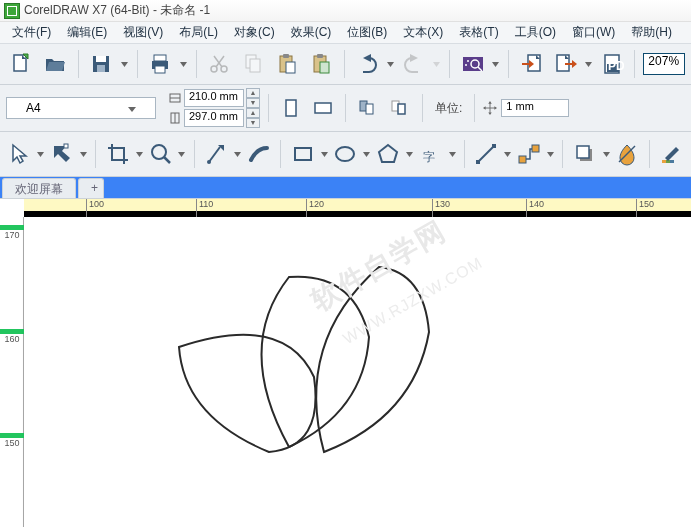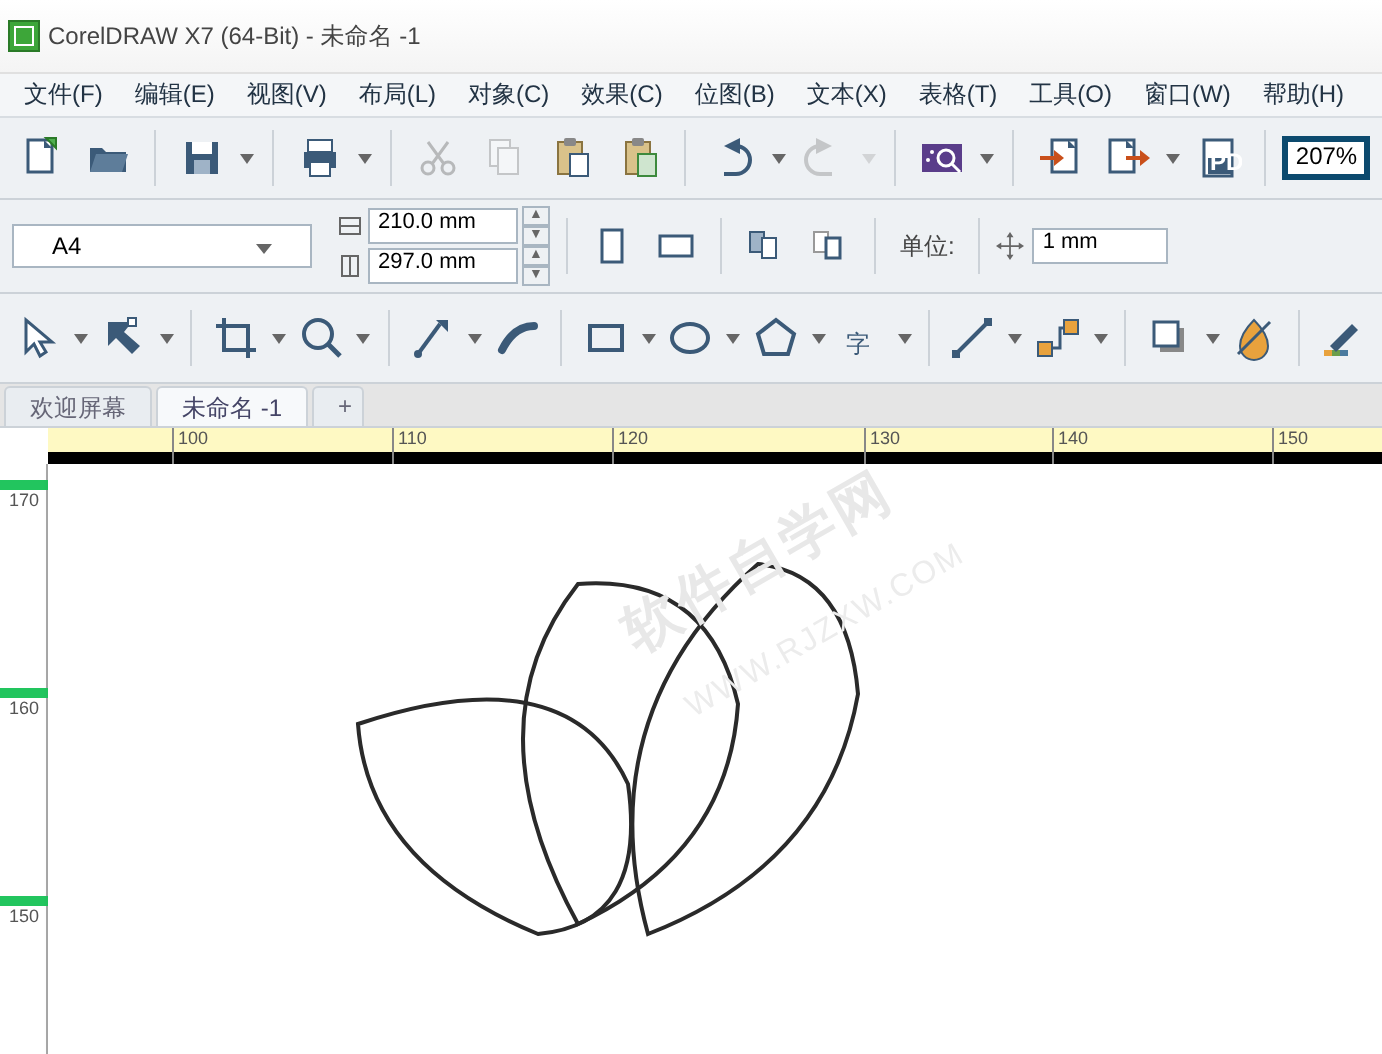--- a/index.html
+++ b/index.html
@@ -1,18 +1,18 @@
 <!DOCTYPE html>
 <html><head>
 <meta charset="utf-8">
 <style>
 * { margin: 0; padding: 0; box-sizing: border-box; font-family: "Microsoft YaHei", "SimSun", Tahoma, sans-serif; font-size: 12px; }
 body { background: #fff; width: 691px; height: 527px; overflow: hidden; user-select: none; }
 
-.titlebar { height: 37px; background: linear-gradient(#fff,#f4f4f4); display: flex; align-items: center; padding: 0 4px; border-bottom: 1px solid #e0e0e0; }
+.titlebar { height: 22px; background: linear-gradient(#fff,#f4f4f4); display: flex; align-items: center; padding: 0 4px; border-bottom: 1px solid #e0e0e0; }
 .titlebar .app-icon { width: 16px; height: 16px; background: #3da639; border: 1px solid #2a7a27; margin-right: 4px; position: relative; }
 .titlebar .app-icon::after { content:""; position:absolute; inset:2px; border:1px solid #fff; }
 .titlebar .title { color: #444; }
 
 .menubar { height: 22px; background: #f4f6f8; display: flex; align-items: flex-start; padding: 0 4px; border-bottom: 1px solid #d8dde2; }
 .menuitem { padding: 2px 8px; color: #234; cursor: default; }
 
 .toolbar { background: #eef1f4; border-bottom: 1px solid #ccd2d8; display: flex; align-items: center; padding: 4px 6px; gap: 4px; flex-wrap: nowrap; }
 .row2 { padding: 4px 6px; }
 .row3 { padding: 6px 6px; }
@@ -24,36 +24,36 @@
 
 .dd { width: 9px; height: 28px; display:flex; align-items:center; justify-content:center; }
 .dd svg { width:7px; height:5px; }
 
 .combo { height: 22px; border: 1px solid #a9b6c2; background: #fff; display: flex; align-items: center; padding: 0 19px; }
 .combo .arrow { margin-left: auto; }
 
 .spin { display:flex; flex-direction:column; width:14px; }
 .spin div { height:10px; border:1px solid #a9b6c2; background:#eef1f4; font-size:7px; line-height:7px; text-align:center; color:#666; }
 
-.tabstrip { height: 22px; background: #e5e5e5; border-bottom: 1px solid #ccd2d8; display: flex; align-items: flex-end; padding-left: 2px; }
+.tabstrip { height: 22px; background: #3b82f6; border-bottom: 1px solid #ccd2d8; display: flex; align-items: flex-end; padding-left: 2px; }
 .tab { height: 20px; padding: 2px 12px; background: #f7f9fb; border: 1px solid #ccd2d8; border-bottom: none; margin-right: 2px; border-radius: 3px 3px 0 0; color: #446; }
 .tab.inactive { background: #e9edf1; color: #667; }
 .tab-add { width: 18px; text-align:center; color:#888; }
 
 .workspace { position: relative; display: flex; height: 330px; }
 .ruler-h { position:absolute; left:24px; right:0; top:0; height:18px; background:#fef9c3; border-bottom:6px solid #000000; }
 .ruler-v { position:absolute; left:0; top:18px; bottom:0; width:24px; background:#fff; border-right:1px solid #aaa; }
 .tick-h { position:absolute; top:0; height:18px; border-left:1px solid #888; font-size:9px; color:#555; padding-left:2px; }
 .tick-v { position:absolute; left:0; width:24px; border-top:5px solid #22c55e; font-size:9px; color:#555; text-align:center; }
 .canvas { position:absolute; left:24px; top:18px; right:0; bottom:0; background:#fff; box-shadow: 2px 2px 4px rgba(0,0,0,0.2); }
 .canvas svg { width:100%; height:100%; }
 
 .label { color:#444; padding:0 4px; }
-.zoom-input { width:44px; height:22px; border:3px solid #0c4a6e; background:#fff; padding:0 4px; text-align:left; }
-.dim-input { width:75px; height:18px; border:1px solid #a9b6c2; background:#fff; padding:0 4px; font-size:11px; }
+.zoom-input { width:44px; height:22px; border:1px solid #0c4a6e; background:#fff; padding:0 4px; text-align:left; }
+.dim-input { width:60px; height:18px; border:1px solid #a9b6c2; background:#fff; padding:0 4px; font-size:11px; }
 .dim-row { display:flex; align-items:center; gap:2px; height:18px; }
 .dim-ico { width:14px; height:14px; display:inline-flex; align-items:center; justify-content:center; }
 
 .watermark { position:absolute; left:280px; top:30px; color:#e8e8e8; font-size:28px; font-weight:bold; transform:rotate(-30deg); pointer-events:none; letter-spacing:2px; }
 .watermark2 { position:absolute; left:310px; top:75px; color:#ececec; font-size:16px; transform:rotate(-30deg); pointer-events:none; letter-spacing:1px; }
 </style>
 </head>
 <body>
 
 <div class="titlebar">
@@ -441,21 +441,20 @@
         <rect x="3" y="18" width="4" height="3" fill="#e8a23d"></rect>
         <rect x="7" y="18" width="4" height="3" fill="#6b9e4a"></rect>
         <rect x="11" y="18" width="4" height="3" fill="#4a7a9e"></rect>
         <path d="M6 16L17 5l3 3L9 19z" fill="#3b5a78"></path>
       </svg>
     </div>
 </div>
 
 <div class="tabstrip">
   <div class="tab inactive">欢迎屏幕</div>
-  <div class="tab">未命名 -1</div>
   <div class="tab inactive tab-add">+</div>
 </div>
 
 <div class="workspace">
   <div class="ruler-h">
     <div class="tick-h" style="left:62px">100</div>
     <div class="tick-h" style="left:172px">110</div>
     <div class="tick-h" style="left:282px">120</div>
     <div class="tick-h" style="left:408px">130</div>
     <div class="tick-h" style="left:502px">140</div>

